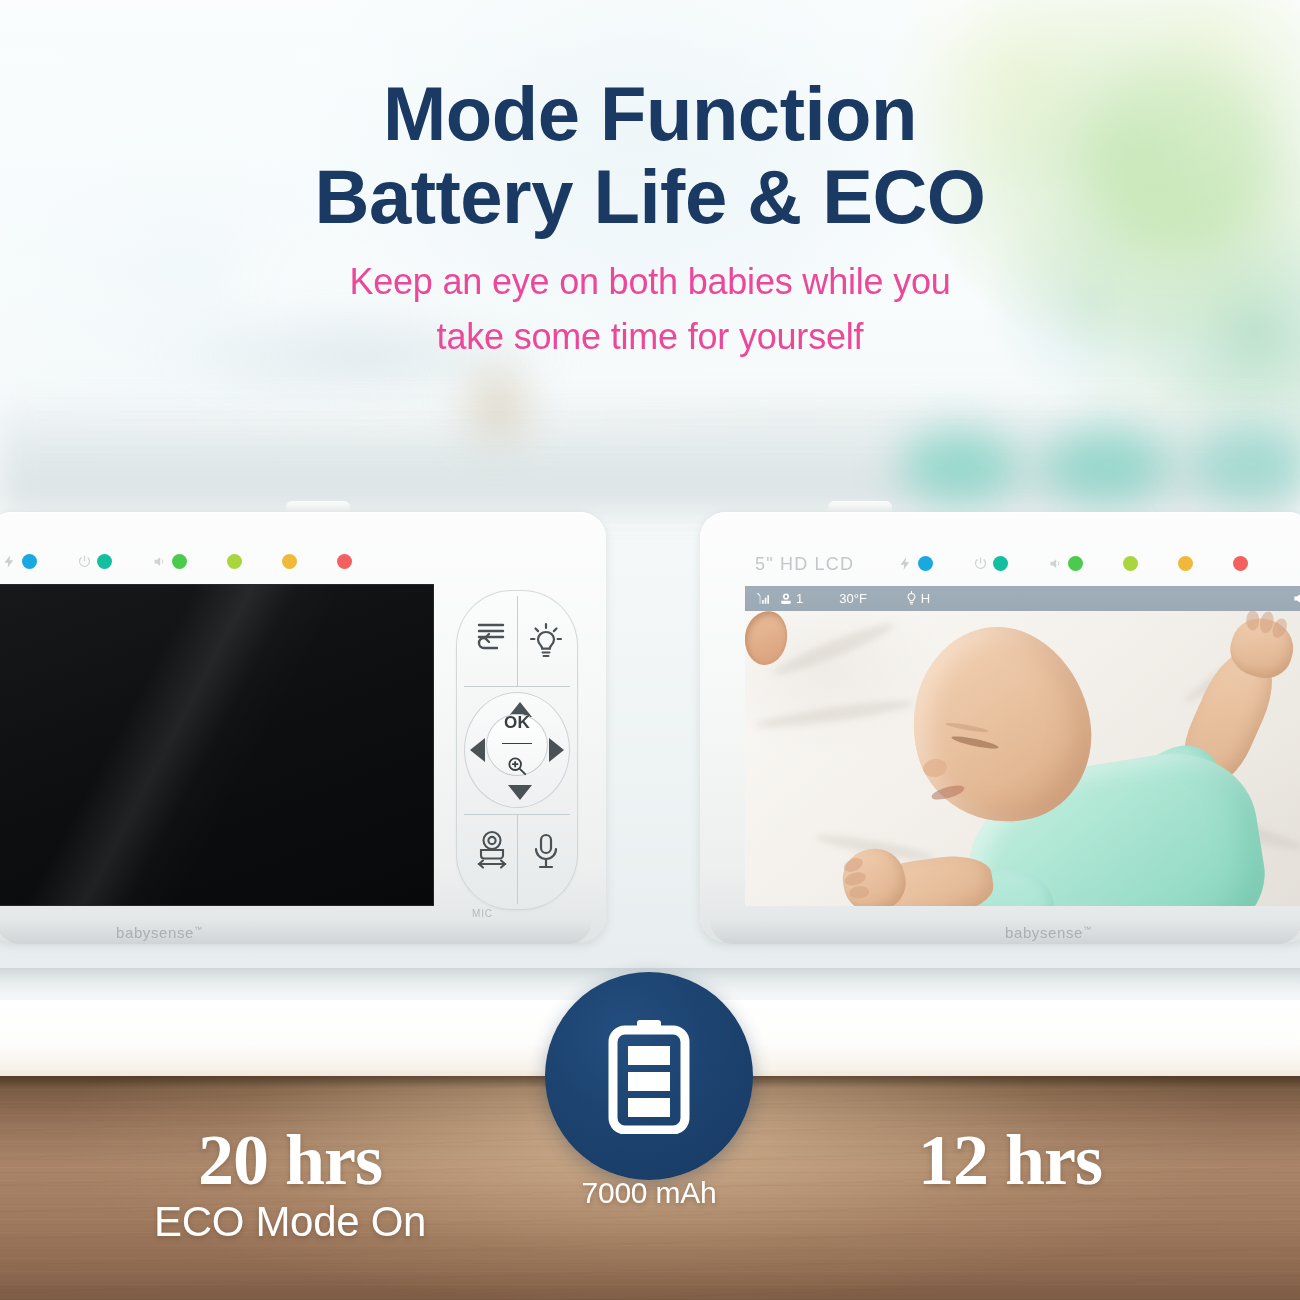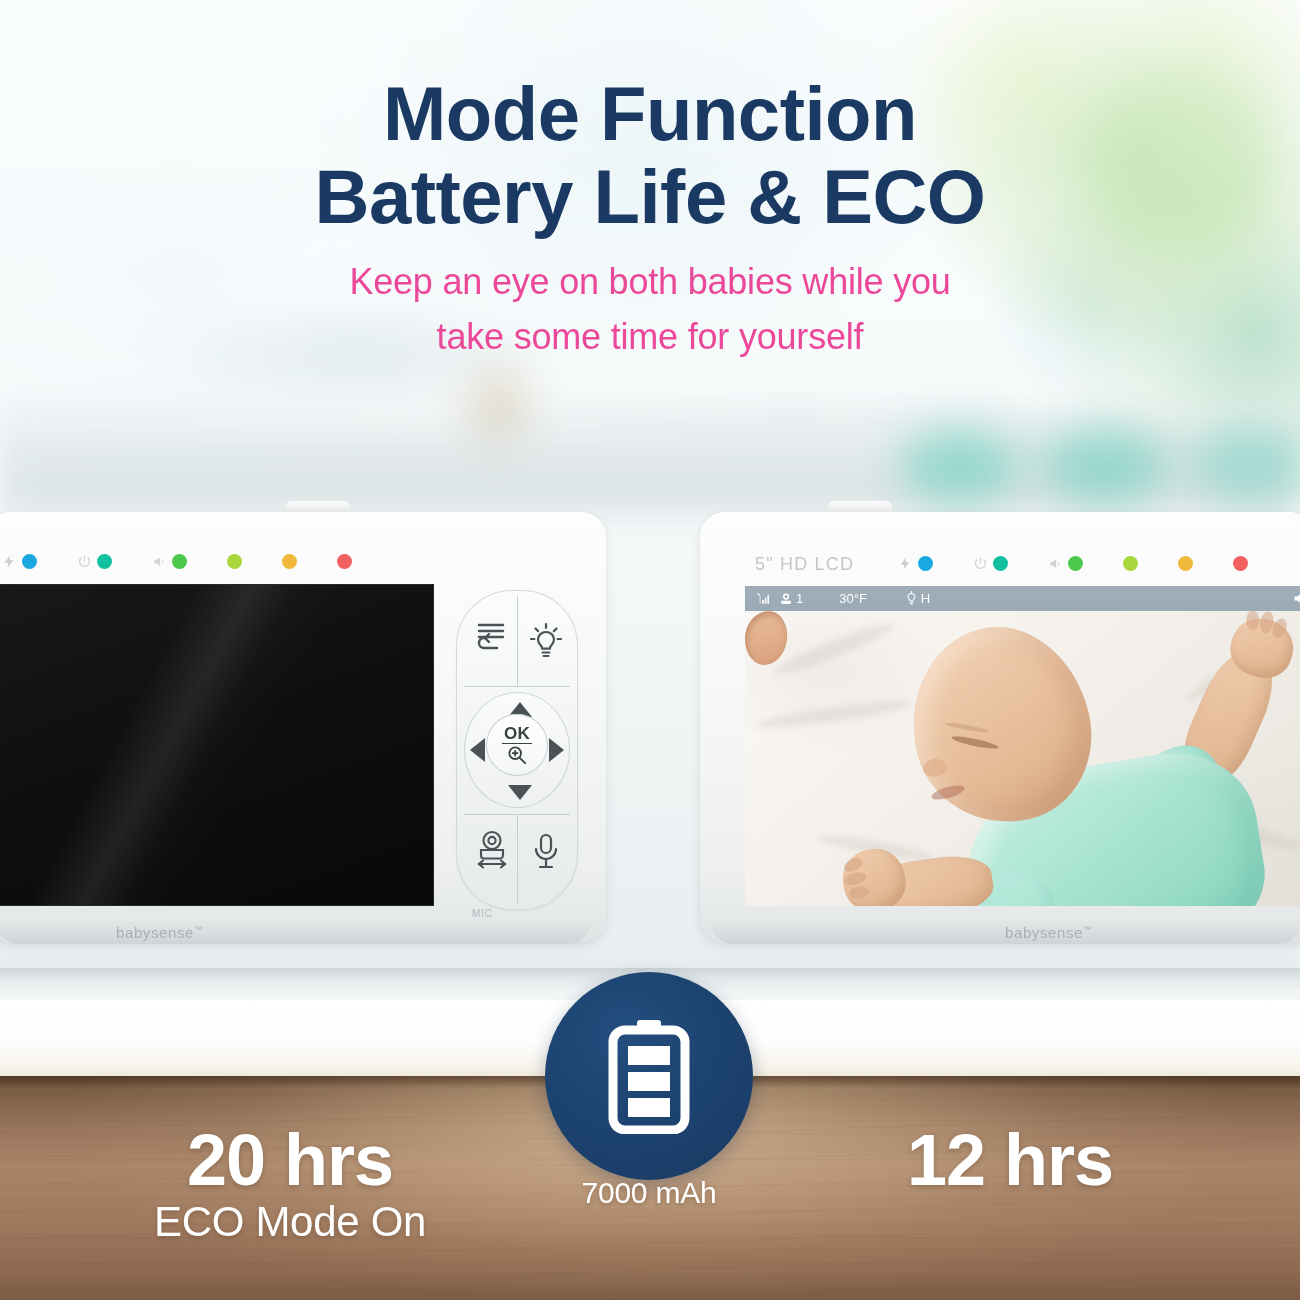--- a/index.html
+++ b/index.html
@@ -138,21 +138,21 @@
     position:absolute; left:8px; top:102px; width:106px; height:116px;
     border-radius:50%;
     background:linear-gradient(180deg,#fafbfb,#eef0f1);
     box-shadow:inset 0 0 0 1px rgba(200,207,209,.9);
   }
   .ok-btn {
     position:absolute; left:30px; top:124px; width:62px; height:62px;
     border-radius:50%;
     background:linear-gradient(180deg,#ffffff,#f4f6f6);
     box-shadow:inset 0 0 0 1px rgba(196,203,205,.95);
-    display:flex; flex-direction:column; align-items:center; justify-content:center;
+    display:flex; flex-direction:column; align-items:center; justify-content:space-between;
   }
   .ok-txt { font-size:17px; font-weight:700; color:#3a4042; line-height:17px; letter-spacing:.3px; }
   .ok-rule { width:30px; height:1.5px; background:#3a4042; margin:1px 0 1px; }
   .tri { position:absolute; width:0; height:0; }
   .mic-label { position:absolute; font-size:10px; color:#b3babd; letter-spacing:.8px; }
   .mic-hole { position:absolute; width:12px; height:5px; border-radius:3px; background:#5b6164; }
 
   
   #mon-right { left:700px; top:512px; width:614px; height:430px; }
   .scr-label { position:absolute; font-size:18px; color:#c2c8ca; letter-spacing:1.2px; }
@@ -235,21 +235,21 @@
     position:absolute; left:545px; top:972px; width:208px; height:208px;
     border-radius:50%;
     background:radial-gradient(circle at 38% 30%, #234e7e 0%, #1d4370 45%, #173a62 100%);
     box-shadow:0 5px 18px rgba(20,45,80,.30);
     display:flex; align-items:center; justify-content:center;
   }
 
   
   .stat { position:absolute; text-align:center; color:#ffffff; }
   .stat .big   { font-size:72px; line-height:76px; font-weight:700; letter-spacing:-1px;
-                 text-shadow:0 2px 5px rgba(70,45,25,.30); }
+                 text-shadow:0 2px 5px rgba(70,45,25,.30);font-family:Liberation Serif, serif; }
   .stat .small { font-size:42px; line-height:52px; font-weight:400; letter-spacing:-.3px;
                  text-shadow:0 2px 5px rgba(70,45,25,.30); margin-top:-2px; }
   #stat-left  { left:40px;  top:1122px; width:500px; }
   #stat-right { left:760px; top:1122px; width:500px; }
   #battery-caption {
     position:absolute; left:545px; top:1176px; width:208px; text-align:center;
     color:#ffffff; font-size:30px; font-weight:400; letter-spacing:-.2px;
     text-shadow:0 2px 5px rgba(70,45,25,.32);
   }
 </style>

